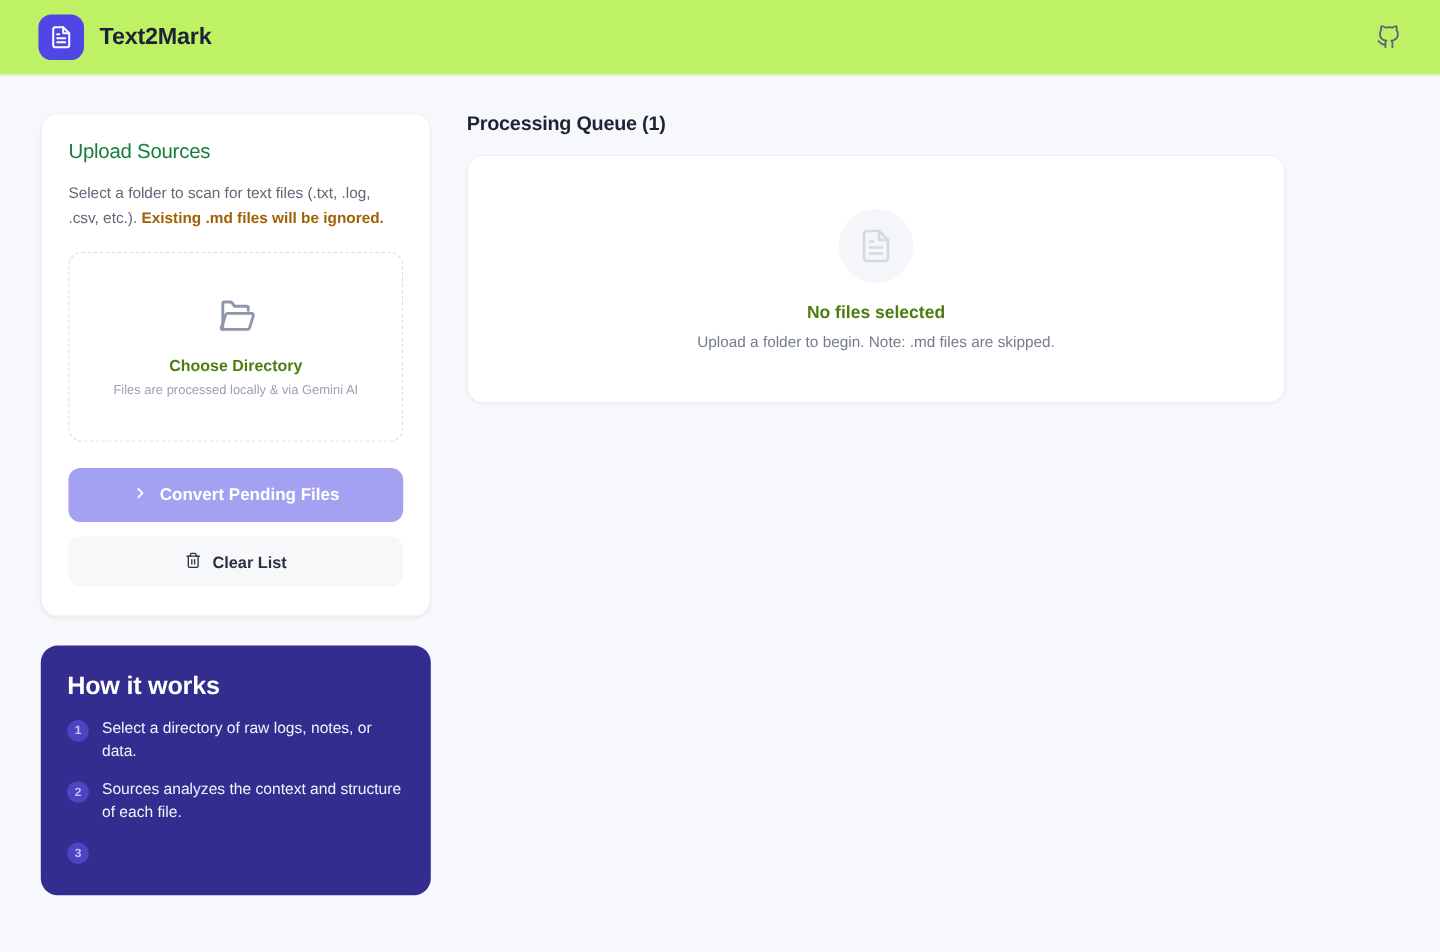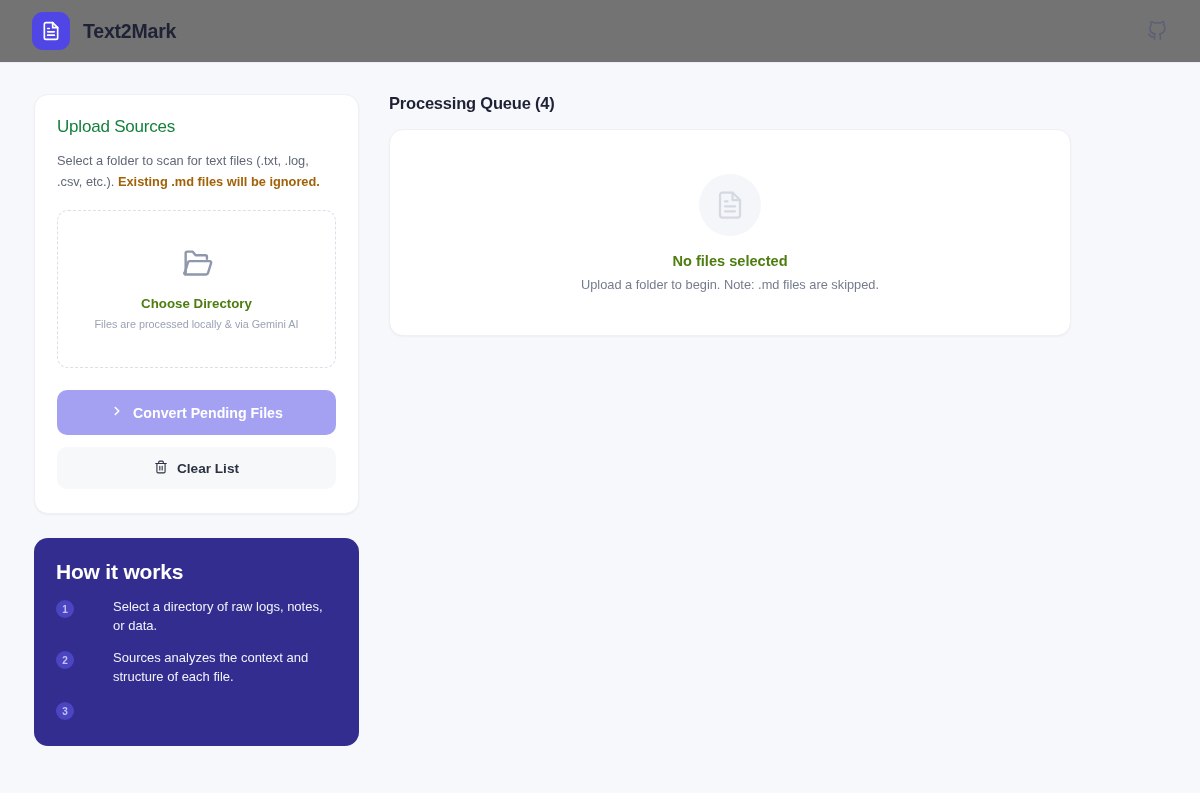--- a/index.html
+++ b/index.html
@@ -9,21 +9,21 @@
     height: 793px;
     background: #f7f8fb;
     font-family: "Liberation Sans", sans-serif;
     -webkit-font-smoothing: antialiased;
     overflow: hidden;
   }
 
   
   .topbar {
     height: 63px;
-    background: #737373;
+    background: #bef264;
     border-bottom: 1px solid #eceef3;
     display: flex;
     align-items: center;
     justify-content: space-between;
     padding: 0 28px 0 32px;
     gap: 13px;
   }
   .brand { display: flex; align-items: center; gap: 13px; }
   .brand-logo {
     width: 38px; height: 38px;
@@ -145,21 +145,20 @@
     width: 18px; height: 18px; border-radius: 50%;
     background: #4b45c2;
     color: #c5c2f4;
     font-size: 10px; font-weight: bold;
     display: flex; align-items: center; justify-content: center;
     margin-top: 2px;
   }
   .how-text {
     font-size: 13px; line-height: 1.46; color: #f2f2fb;
     max-width: 252px;
-    margin-left: 28px;
   }
 
   
   .queue-head {
     font-size: 16.5px; font-weight: bold; color: #1e2235;
     letter-spacing: -0.2px;
     margin-bottom: 16px;
   }
   .empty-card {
     background: #ffffff;
@@ -262,21 +261,21 @@
           <span class="how-text">Sources analyzes the context and structure of each file.</span>
         </li>
         <li class="how-item">
           <span class="how-num">3</span>
         </li>
       </ul>
     </div>
   </div>
 
   <div class="right-col">
-    <div class="queue-head">Processing Queue (4)</div>
+    <div class="queue-head">Processing Queue (1)</div>
 
     <div class="empty-card">
       <span class="empty-badge">
         <svg width="30" height="30" viewBox="0 0 24 24" fill="none" stroke="currentColor" stroke-width="1.8" stroke-linecap="round" stroke-linejoin="round">
           <path d="M14 2H6a2 2 0 0 0-2 2v16a2 2 0 0 0 2 2h12a2 2 0 0 0 2-2V8z"></path>
           <polyline points="14 2 14 8 20 8"></polyline>
           <line x1="8" y1="13" x2="16" y2="13"></line>
           <line x1="8" y1="17" x2="16" y2="17"></line>
           <line x1="8" y1="9" x2="10" y2="9"></line>
         </svg>

